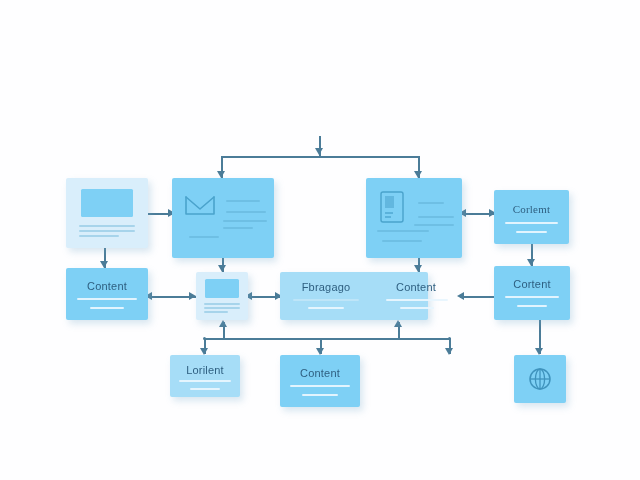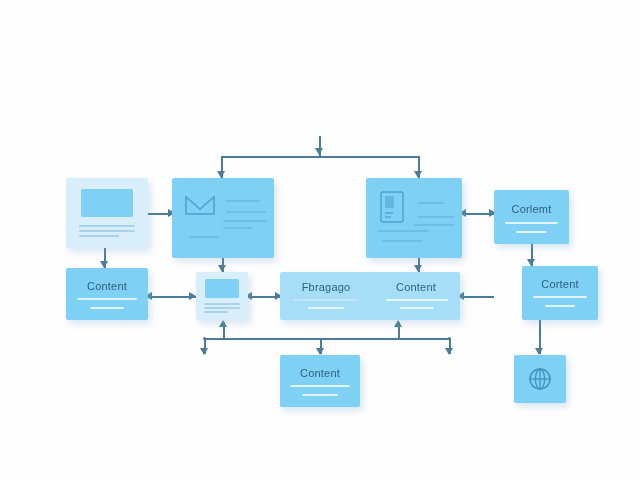--- a/index.html
+++ b/index.html
@@ -192,56 +192,61 @@
       </svg>
     </span>
     <span class="tline" style="left:52px;top:24px;width:26px;"></span>
     <span class="tline" style="left:52px;top:38px;width:36px;"></span>
     <span class="tline" style="left:48px;top:46px;width:40px;"></span>
     <span class="tline" style="left:11px;top:52px;width:52px;"></span>
     <span class="tline" style="left:16px;top:62px;width:40px;"></span>
   </div>
 
   <div class="node fill-strong" style="left:494px;top:190px;width:75px;height:54px;">
-    <div class="node-label" style="top:13px;">Corlemt</div>
+    <div class="node-label" style="top:13px;font-family:Liberation Serif, serif;">Corlemt</div>
     <span class="rule" style="left:11px;top:32px;width:53px;"></span>
     <span class="rule" style="left:22px;top:41px;width:31px;"></span>
   </div>
 
   <div class="node fill-strong" style="left:66px;top:268px;width:82px;height:52px;">
     <div class="node-label" style="top:12px;">Content</div>
     <span class="rule" style="left:11px;top:30px;width:60px;"></span>
     <span class="rule" style="left:24px;top:39px;width:34px;"></span>
   </div>
 
   <div class="node fill-pale" style="left:196px;top:272px;width:52px;height:48px;">
     <span class="icon">
       <span class="thumb" style="left:9px;top:7px;width:34px;height:19px;"></span>
     </span>
     <span class="tline pale" style="left:8px;top:31px;width:36px;"></span>
     <span class="tline pale" style="left:8px;top:35px;width:36px;"></span>
     <span class="tline pale" style="left:8px;top:39px;width:24px;"></span>
   </div>
 
-  <div class="node fill-mid" style="left:280px;top:272px;width:180px;height:48px;">
+  <div class="node fill-mid" style="left:280px;top:272px;width:148px;height:48px;">
     <div class="node-label" style="left:0;width:92px;top:9px;">Fbragago</div>
     <span class="rule dark" style="left:13px;top:27px;width:66px;"></span>
     <span class="rule" style="left:28px;top:35px;width:36px;"></span>
 
     <div class="node-label" style="left:92px;width:88px;top:9px;">Content</div>
     <span class="rule" style="left:106px;top:27px;width:62px;"></span>
     <span class="rule" style="left:120px;top:35px;width:34px;"></span>
   </div>
 
-  <div class="node fill-strong" style="left:494px;top:266px;width:76px;height:54px;margin-left:28px;">
+  <div class="node fill-strong" style="left:494px;top:266px;width:76px;height:54px;">
     <div class="node-label" style="top:12px;">Cortent</div>
     <span class="rule" style="left:11px;top:30px;width:54px;"></span>
     <span class="rule" style="left:23px;top:39px;width:30px;"></span>
   </div>
 
+  <div class="node fill-mid" style="left:170px;top:355px;width:70px;height:42px;">
+    <div class="node-label" style="top:9px;">Lorilent</div>
+    <span class="rule" style="left:9px;top:25px;width:52px;"></span>
+    <span class="rule" style="left:20px;top:33px;width:30px;"></span>
+  </div>
 
   <div class="node fill-strong" style="left:280px;top:355px;width:80px;height:52px;">
     <div class="node-label" style="top:12px;">Content</div>
     <span class="rule" style="left:10px;top:30px;width:60px;"></span>
     <span class="rule" style="left:22px;top:39px;width:36px;"></span>
   </div>
 
 
   <div class="node fill-strong" style="left:514px;top:355px;width:52px;height:48px;">
     <span class="icon" style="left:13px;top:11px;">

